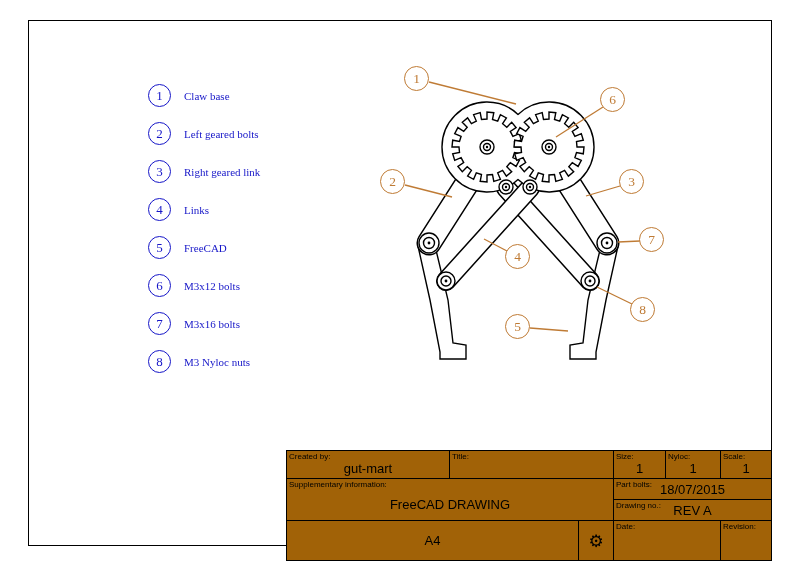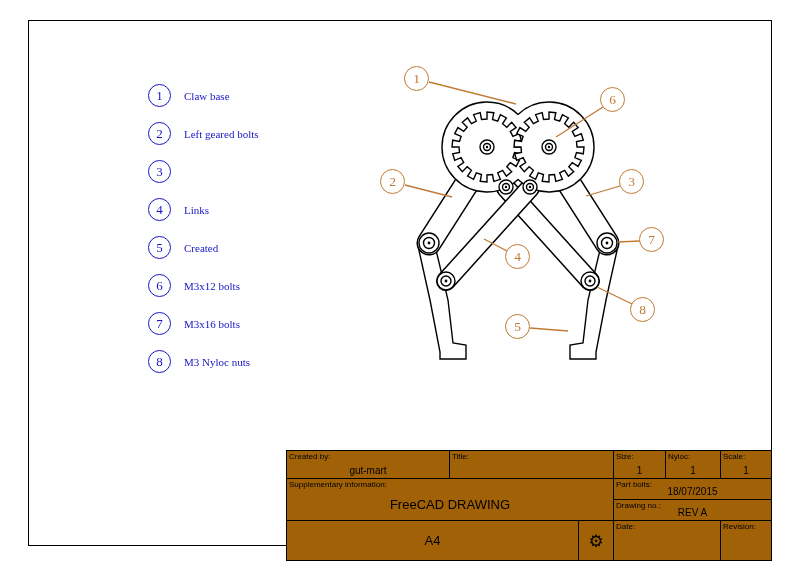--- a/index.html
+++ b/index.html
@@ -15,49 +15,50 @@
   
   svg.claw{position:absolute;left:0;top:0}
 
   
   .balloon{position:absolute;width:25px;height:25px;border:1.4px solid #bf7b35;border-radius:50%;background:#fff;color:#bf7b35;display:flex;align-items:center;justify-content:center;font-size:13.5px;font-family:"Liberation Serif",serif}
 
   
   table.tb{position:absolute;left:286px;top:450px;width:486px;border-collapse:collapse;background:#a16207;table-layout:fixed}
   .tb td{border:1px solid #000;position:relative;padding:0;font-family:"Liberation Sans",sans-serif;vertical-align:top}
   .lbl{position:absolute;top:1px;left:2px;font-size:8px;line-height:9px;white-space:nowrap;color:#000}
-  .valb{position:absolute;inset:0;display:flex;align-items:flex-end;justify-content:center;font-size:10px;padding-bottom:2px}
+  .valb{position:absolute;inset:0;display:flex;align-items:flex-end;justify-content:center;font-size:13px;padding-bottom:2px}
   .valc{position:absolute;inset:0;display:flex;align-items:center;justify-content:center;font-size:13px;padding-top:9px}
   .cent{position:absolute;inset:0;display:flex;align-items:center;justify-content:center;font-size:13px}
   .gear-glyph{position:absolute;inset:0;display:flex;align-items:center;justify-content:center;font-size:17px;font-family:"DejaVu Sans",sans-serif}
 </style>
 </head>
 <body>
 
 <div class="frame"></div>
 
 <div>
   <div class="pl-row" style="left:148px;top:84px">
     <div class="pl-circle">1</div>
     <div class="pl-label">Claw base</div>
   </div>
   <div class="pl-row" style="left:148px;top:122px">
     <div class="pl-circle">2</div>
     <div class="pl-label">Left geared bolts</div>
   </div>
   <div class="pl-row" style="left:148px;top:160px">
     <div class="pl-circle">3</div>
+    <div class="pl-label">Right geared link</div>
   </div>
   <div class="pl-row" style="left:148px;top:198px">
     <div class="pl-circle">4</div>
     <div class="pl-label">Links</div>
   </div>
   <div class="pl-row" style="left:148px;top:236px">
     <div class="pl-circle">5</div>
-    <div class="pl-label">Created</div>
+    <div class="pl-label">FreeCAD</div>
   </div>
   <div class="pl-row" style="left:148px;top:274px">
     <div class="pl-circle">6</div>
     <div class="pl-label">M3x12 bolts</div>
   </div>
   <div class="pl-row" style="left:148px;top:312px">
     <div class="pl-circle">7</div>
     <div class="pl-label">M3x16 bolts</div>
   </div>
   <div class="pl-row" style="left:148px;top:350px">

